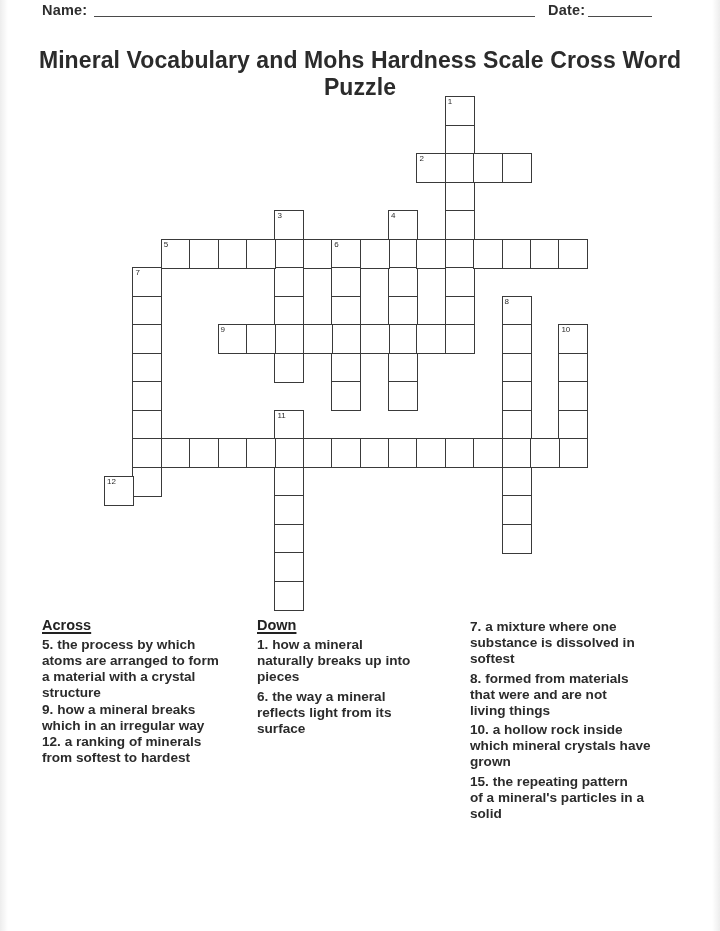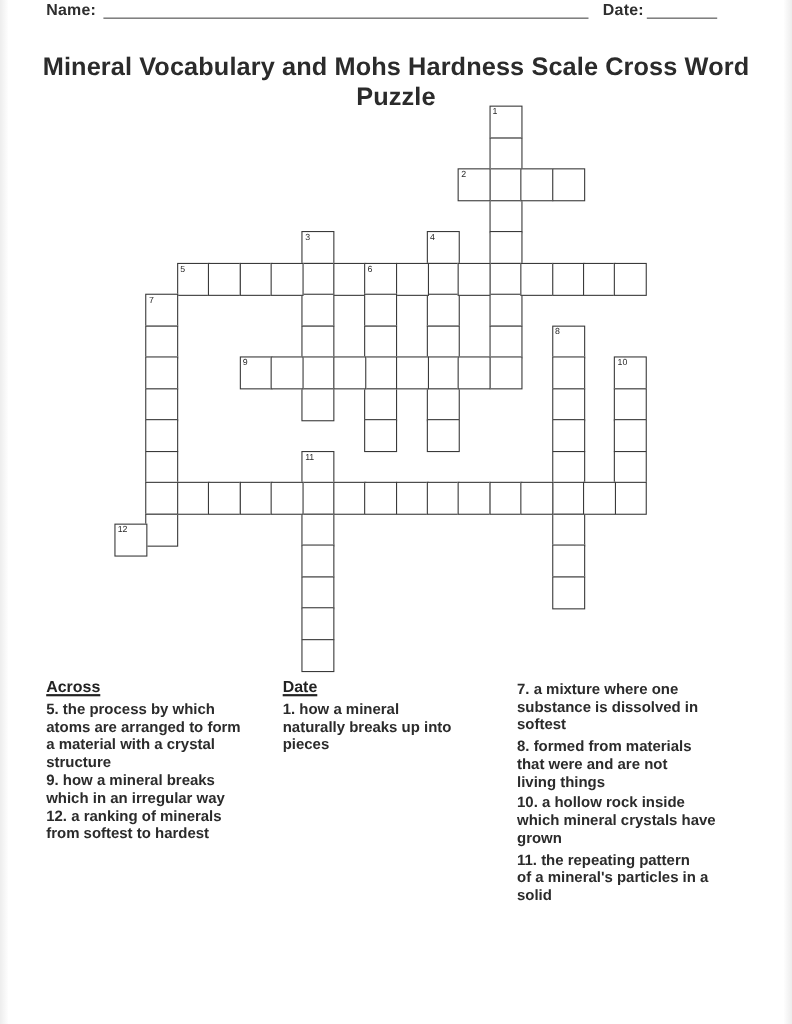--- a/index.html
+++ b/index.html
@@ -231,38 +231,41 @@
 a material with a crystal
 structure</span></div>
         <div class="clue"><span class="cnum">9. </span><span class="ctext">how a mineral breaks
 which in an irregular way</span></div>
         <div class="clue"><span class="cnum">12. </span><span class="ctext">a ranking of minerals
 from softest to hardest</span></div>
       </div>
   </div>
 
   <div class="clue-col col-down1">
-    <div class="clue-heading">Date</div>
+    <div class="clue-heading">Down</div>
     <div id="down1-list">
         <div class="clue"><span class="cnum">1. </span><span class="ctext">how a mineral
 naturally breaks up into
 pieces</span></div>
+        <div class="clue"><span class="cnum">6. </span><span class="ctext">the way a mineral
+reflects light from its
+surface</span></div>
       </div>
   </div>
 
   <div class="clue-col col-down2">
     <div id="down2-list">
         <div class="clue"><span class="cnum">7. </span><span class="ctext">a mixture where one
 substance is dissolved in
 softest</span></div>
         <div class="clue"><span class="cnum">8. </span><span class="ctext">formed from materials
 that were and are not
 living things</span></div>
         <div class="clue"><span class="cnum">10. </span><span class="ctext">a hollow rock inside
 which mineral crystals have
 grown</span></div>
-        <div class="clue"><span class="cnum">11. </span><span class="ctext">the repeating pattern
+        <div class="clue"><span class="cnum">15. </span><span class="ctext">the repeating pattern
 of a mineral's particles in a
 solid</span></div>
       </div>
   </div>
 
 </div>
 
 </body></html>

